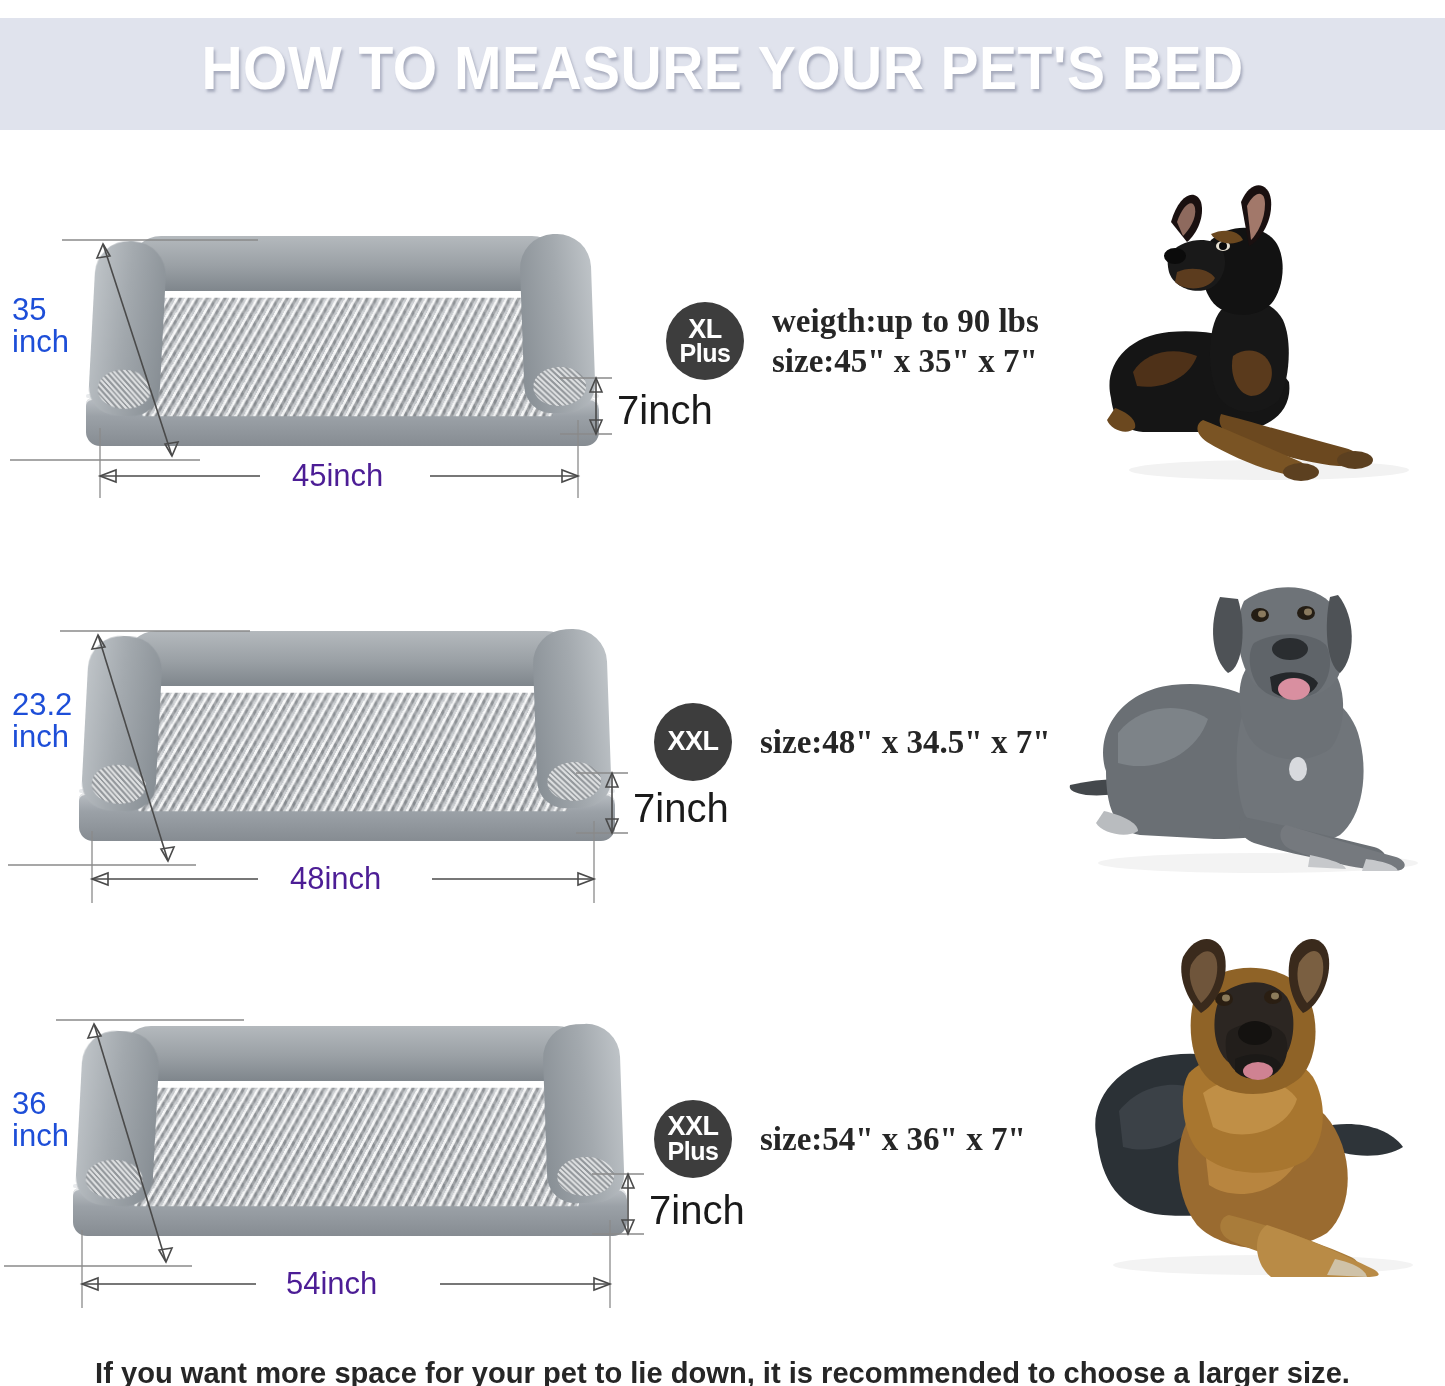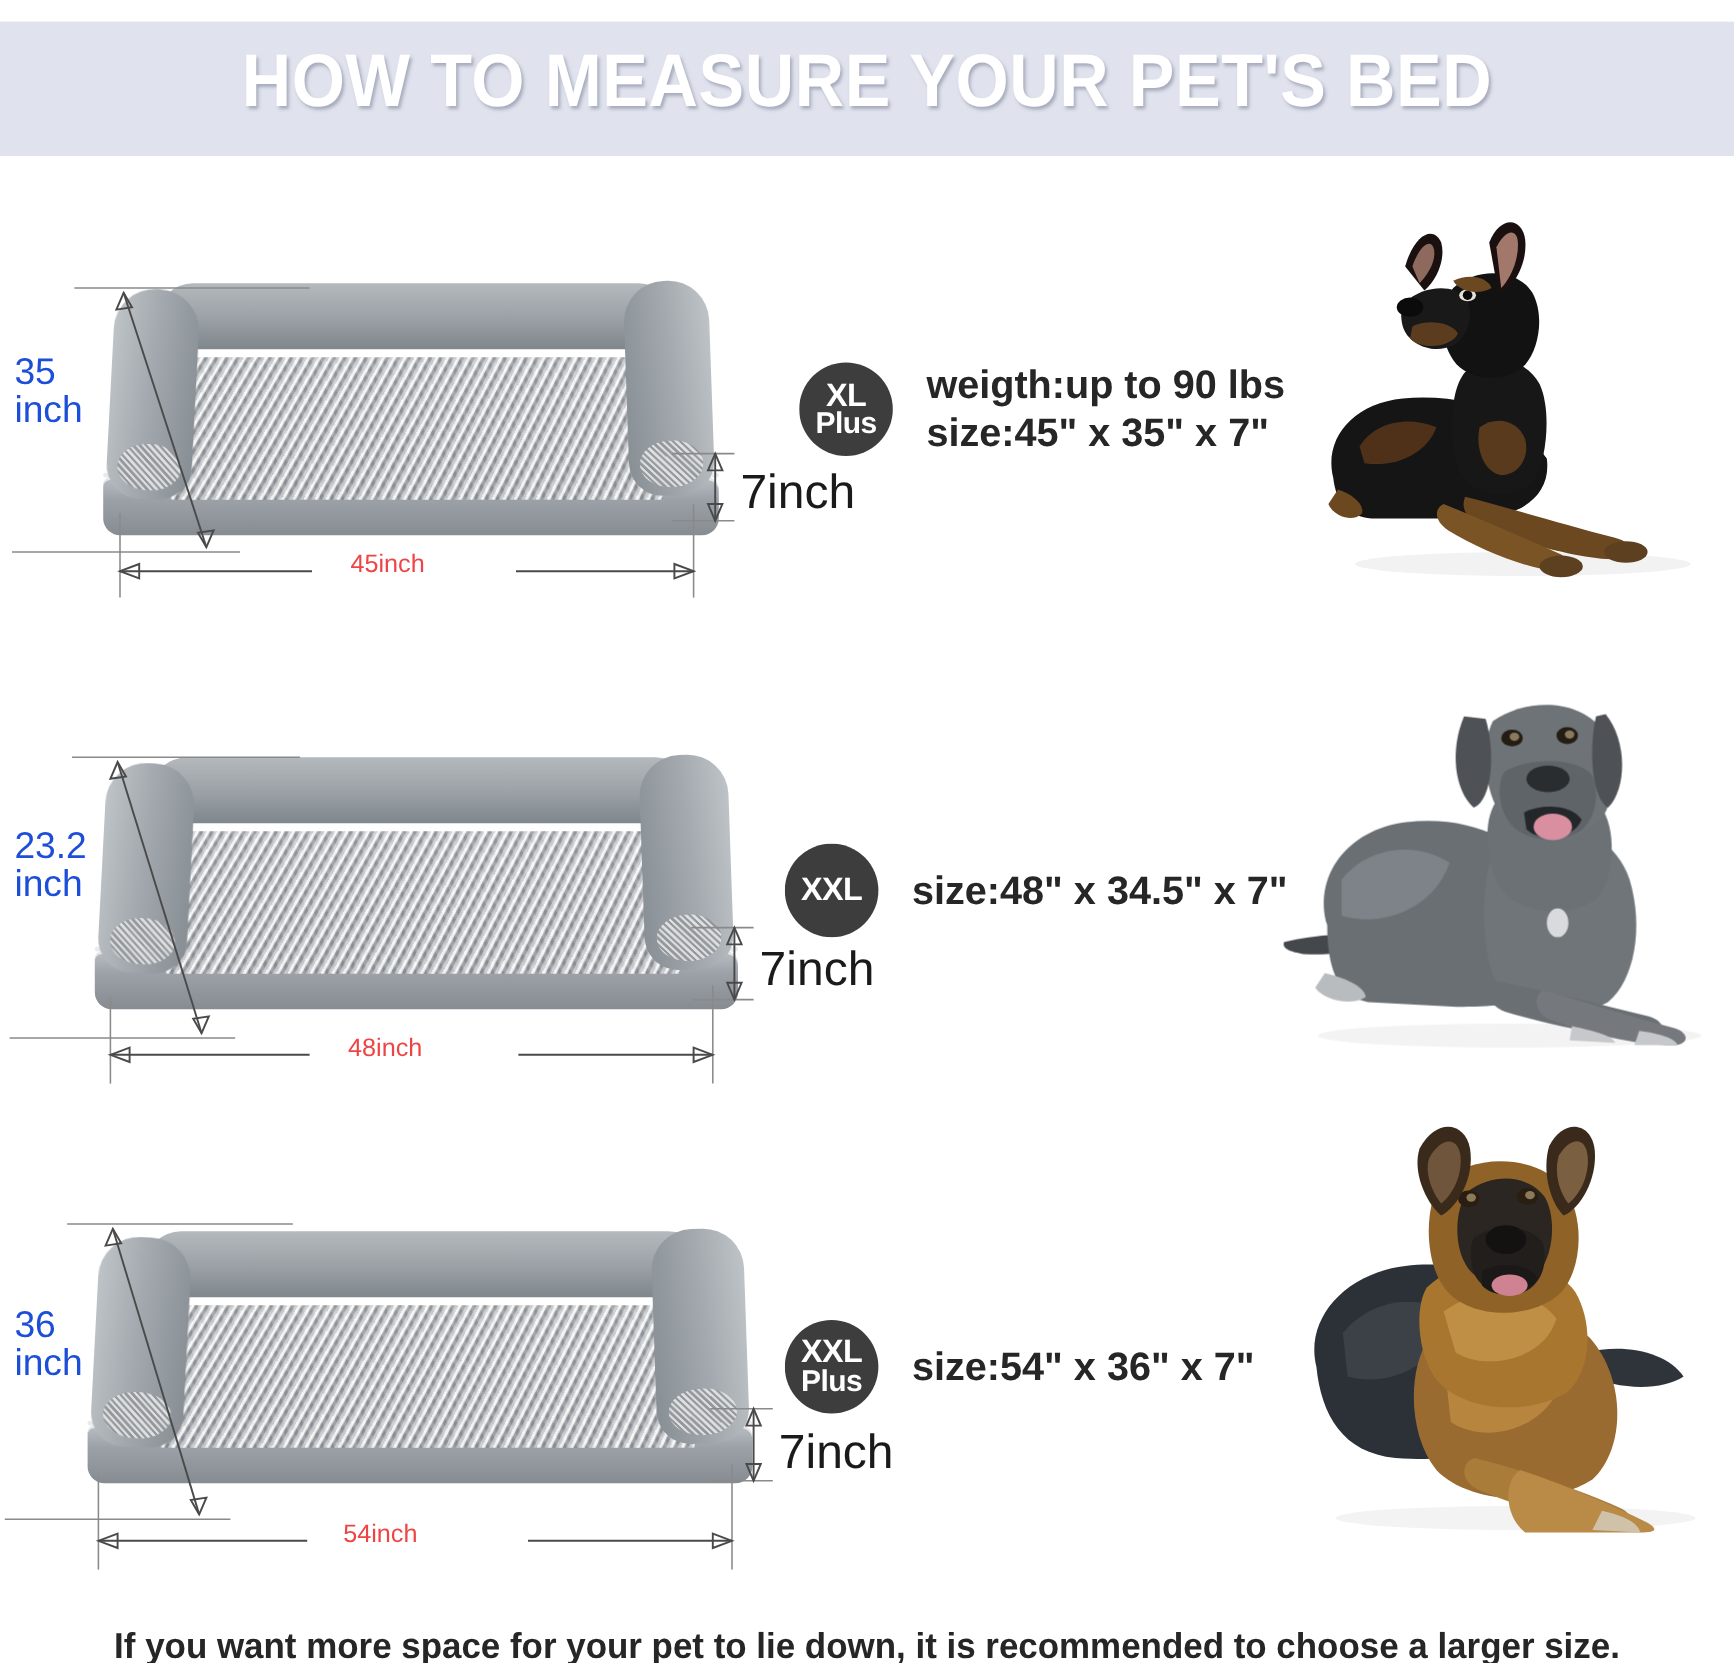--- a/index.html
+++ b/index.html
@@ -160,22 +160,22 @@
   .dim-label {
     position: absolute;
     font-family: "Liberation Sans", sans-serif;
     font-size: 31px;
     color: #1d4ed8;
     line-height: 1.02;
     white-space: pre-line;
   }
   .dim-depth { left: 12px; text-align: left; }
   .dim-width {
-    font-size: 21px;
-    color: #ef4444;
+    font-size: 31px;
+    color: #4c1d95;
     white-space: nowrap;
   }
   .dim-height { font-size: 40px; color: #1a1a1a; white-space: nowrap; }
 
   svg.dims { position: absolute; left: 0; top: 0; overflow: visible; }
   svg.dims line, svg.dims path { stroke: #4a4a4a; stroke-width: 1.6; fill: none; }
   svg.dims .thin { stroke: #8a8a8a; stroke-width: 1.3; }
 
   
   .spec {
@@ -201,21 +201,21 @@
     justify-content: center;
     font-family: "Liberation Sans Narrow", "Liberation Sans", sans-serif;
     font-weight: 700;
     font-size: 27px;
     line-height: 0.95;
     letter-spacing: -0.5px;
   }
   .badge .b2 { font-size: 25px; }
 
   .spec-text {
-    font-family: Liberation Sans, sans-serif;
+    font-family: Liberation Serif, serif;
     font-weight: 700;
     font-size: 33px;
     line-height: 1.22;
     color: #262626;
     white-space: nowrap;
   }
 
   
   .dog {
     position: absolute;

